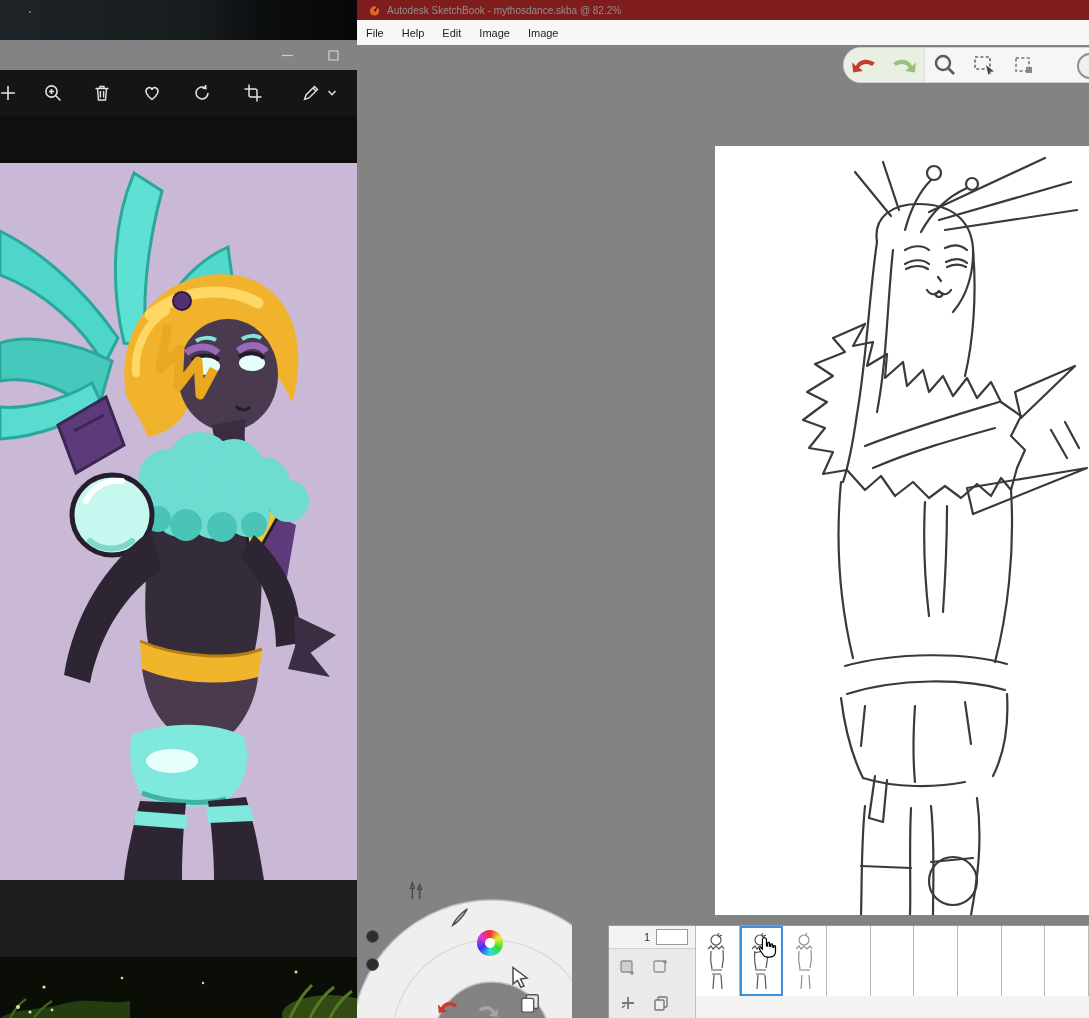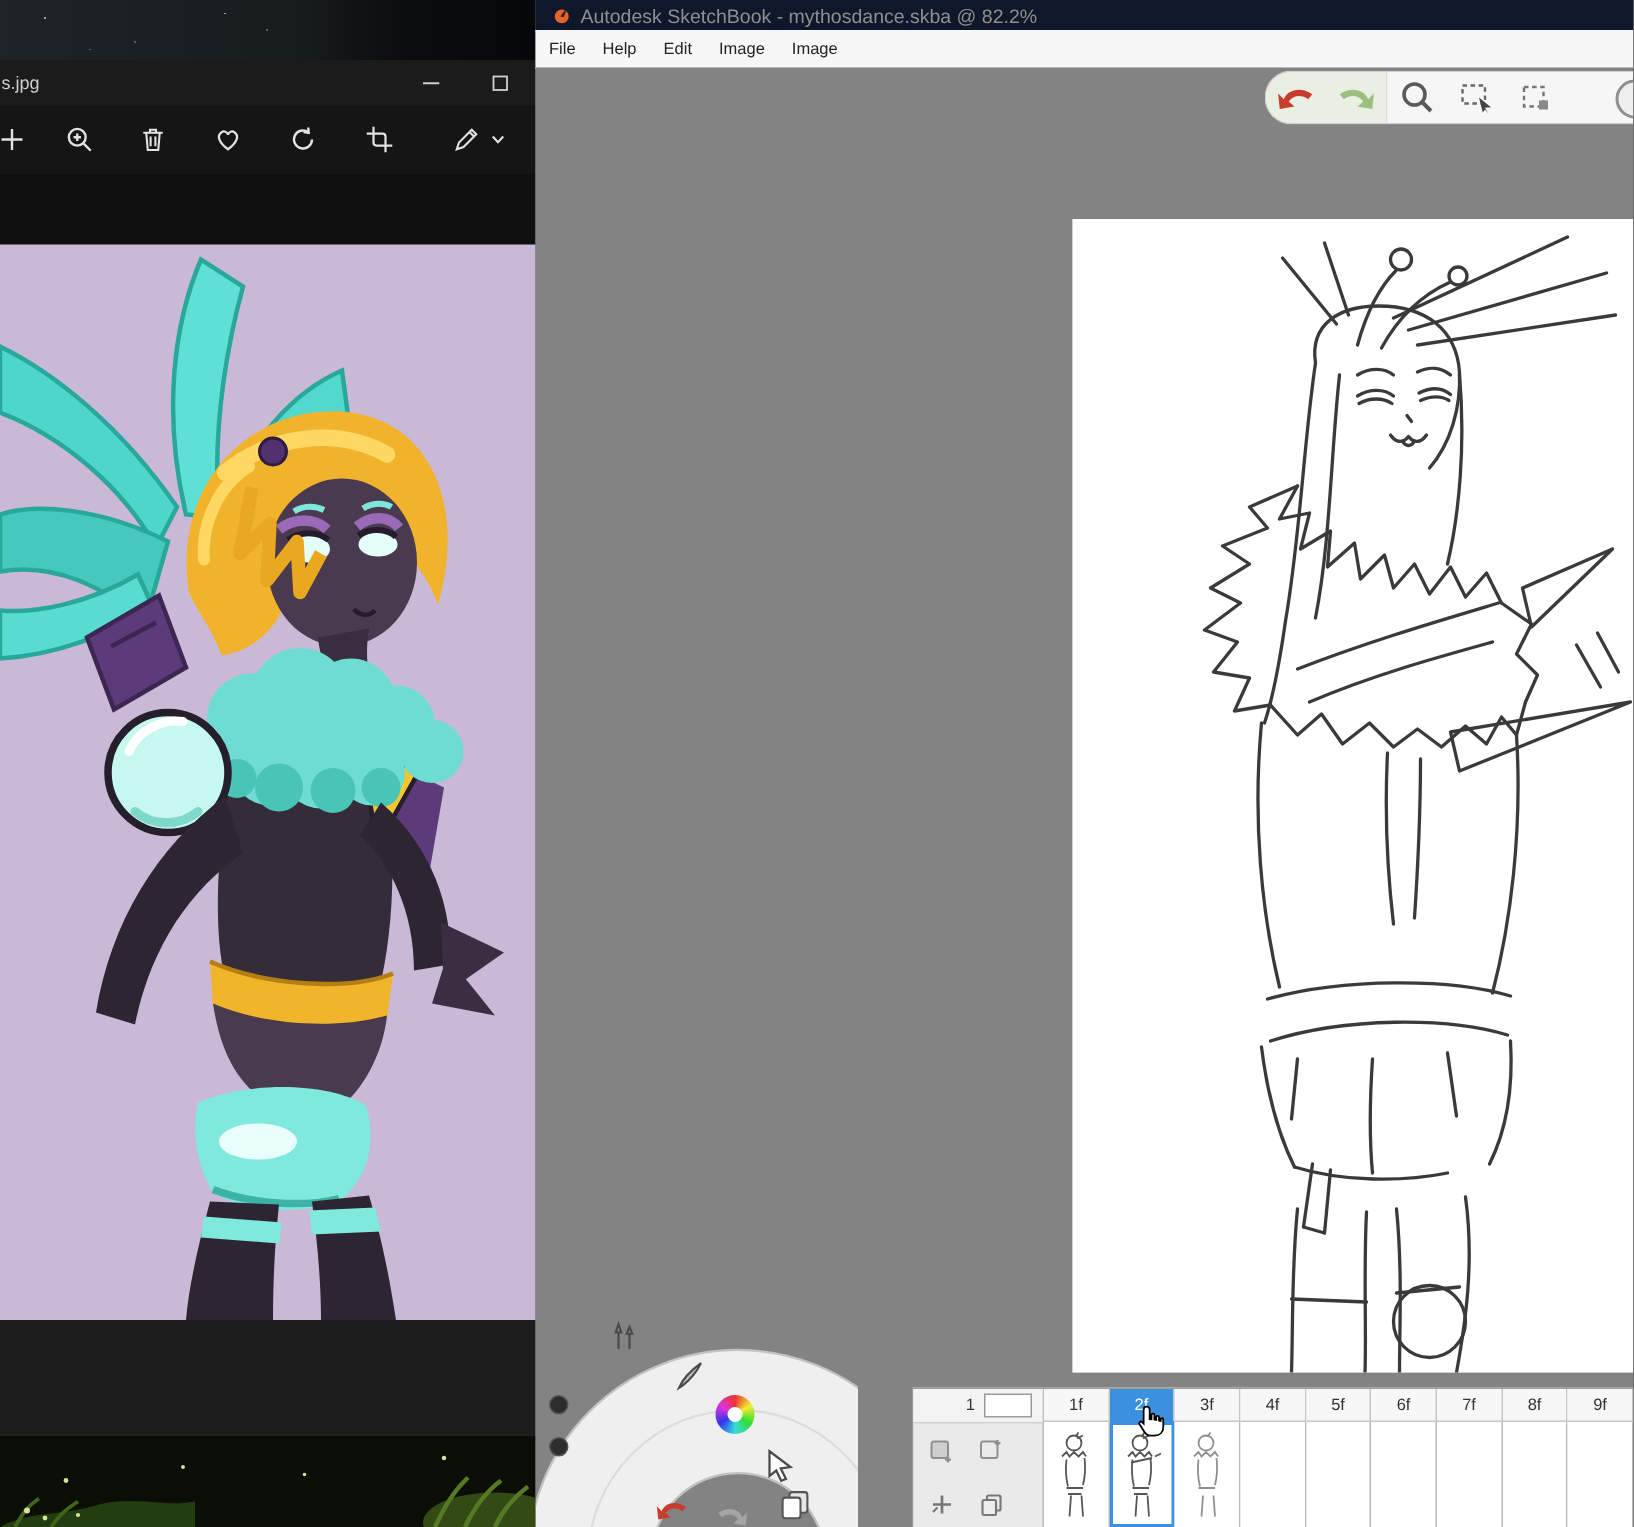--- a/index.html
+++ b/index.html
@@ -23,22 +23,22 @@
   .win-min{left:272px;}
   .win-max{left:318px;}
   .photos-toolbar{left:0;top:70px;width:357px;height:46px;background:#151515;}
   .ptool{position:absolute;top:9px;width:28px;height:28px;display:flex;align-items:center;justify-content:center;cursor:pointer;}
   .photos-gap{left:0;top:116px;width:357px;height:47px;background:#0f0f0f;}
   .photos-image{left:0;top:163px;width:357px;height:717px;}
   .photos-bottom{left:0;top:880px;width:357px;height:77px;background:#1d1d1d;}
   .photos-filmstrip{left:0;top:957px;width:357px;height:61px;background:#0a0d06;}
 
   
-  .sb-titlebar{left:357px;top:0;width:732px;height:20px;background:#0f172a;display:flex;align-items:center;
-    font-size:13px;color:#8f8f8f;border-bottom:1px solid #f0f0f0;text-align:center;}
+  .sb-titlebar{left:357px;top:0;width:732px;height:20px;background:#7f1d1d;display:flex;align-items:center;
+    font-size:10px;color:#8f8f8f;border-bottom:1px solid #f0f0f0;text-align:center;}
   .sb-app-icon{width:13px;height:14px;margin:0 6px 0 11px;}
   .sb-menubar{left:357px;top:20px;width:732px;height:25px;background:#f7f7f7;display:flex;align-items:center;
     font-size:11px;color:#222;border-bottom:1px solid #e3e3e3;}
   .sb-menu-item{padding:4px 9px;cursor:default;}
   .sb-canvas-area{left:357px;top:45px;width:732px;height:973px;background:#838383;overflow:hidden;}
 
   .sb-canvas{position:absolute;left:358px;top:101px;width:374px;height:769px;background:#fff;}
 
   
   .sb-toolbar{position:absolute;right:0;top:2px;height:36px;width:246px;background:#f6f6f6;
@@ -79,23 +79,20 @@
 
   .cursor-hand{position:absolute;left:398px;top:891px;width:24px;height:24px;z-index:20;pointer-events:none;}
 </style>
 </head>
 <body>
 
 <div class="screen">
 
   <div class="abs top-strip"></div>
 
-  <div class="abs photos-titlebar">
-    <span class="photos-title">s.jpg</span>
-  </div>
   <div class="win-btn win-min">
     <svg width="11" height="11" viewBox="0 0 11 11">
         <path d="M0 5.5 H11" stroke="#cfcfcf" stroke-width="1.2"></path>
       </svg>
   </div>
   <div class="win-btn win-max">
     <svg width="11" height="11" viewBox="0 0 11 11">
         <rect x="1" y="1" width="9" height="9" fill="none" stroke="#cfcfcf" stroke-width="1.2"></rect>
       </svg>
   </div>
@@ -423,31 +420,20 @@
           </span>
           <span class="tl-btn">
             <svg width="16" height="16" viewBox="0 0 16 16">
                 <rect x="5" y="2" width="9" height="10" rx="1" fill="none" stroke="#777" stroke-width="1.4"></rect>
                 <rect x="2" y="5" width="9" height="10" rx="1" fill="#eee" stroke="#777" stroke-width="1.4"></rect>
               </svg>
           </span>
         </div>
       </div>
       <div class="tl-frames">
-        <div class="tl-head">
-          <div class="tl-head-cell">1f</div>
-          <div class="tl-head-cell selected">2f</div>
-          <div class="tl-head-cell">3f</div>
-          <div class="tl-head-cell">4f</div>
-          <div class="tl-head-cell">5f</div>
-          <div class="tl-head-cell">6f</div>
-          <div class="tl-head-cell">7f</div>
-          <div class="tl-head-cell">8f</div>
-          <div class="tl-head-cell">9f</div>
-        </div>
         <div class="tl-body">
           <div class="tl-cell">
             <svg width="30" height="60" viewBox="0 0 30 60">
                 <g stroke="#555" stroke-width="1.2" fill="none">
                   <path d="M15 5 l2 -3 M16 6 l4 -2"></path>
                   <circle cx="14" cy="9" r="5"></circle>
                   <path d="M6 18 l3 -3 l2 3 l3 -3 l3 3 l3 -3 l2 3"></path>
                   <path d="M9 20 C8 28 9 34 10 38 M21 19 C22 27 21 33 20 37"></path>
                   <path d="M9 39 h11 M10 43 h9"></path>
                   <path d="M12 44 L11 58 M19 44 L20 58"></path>

